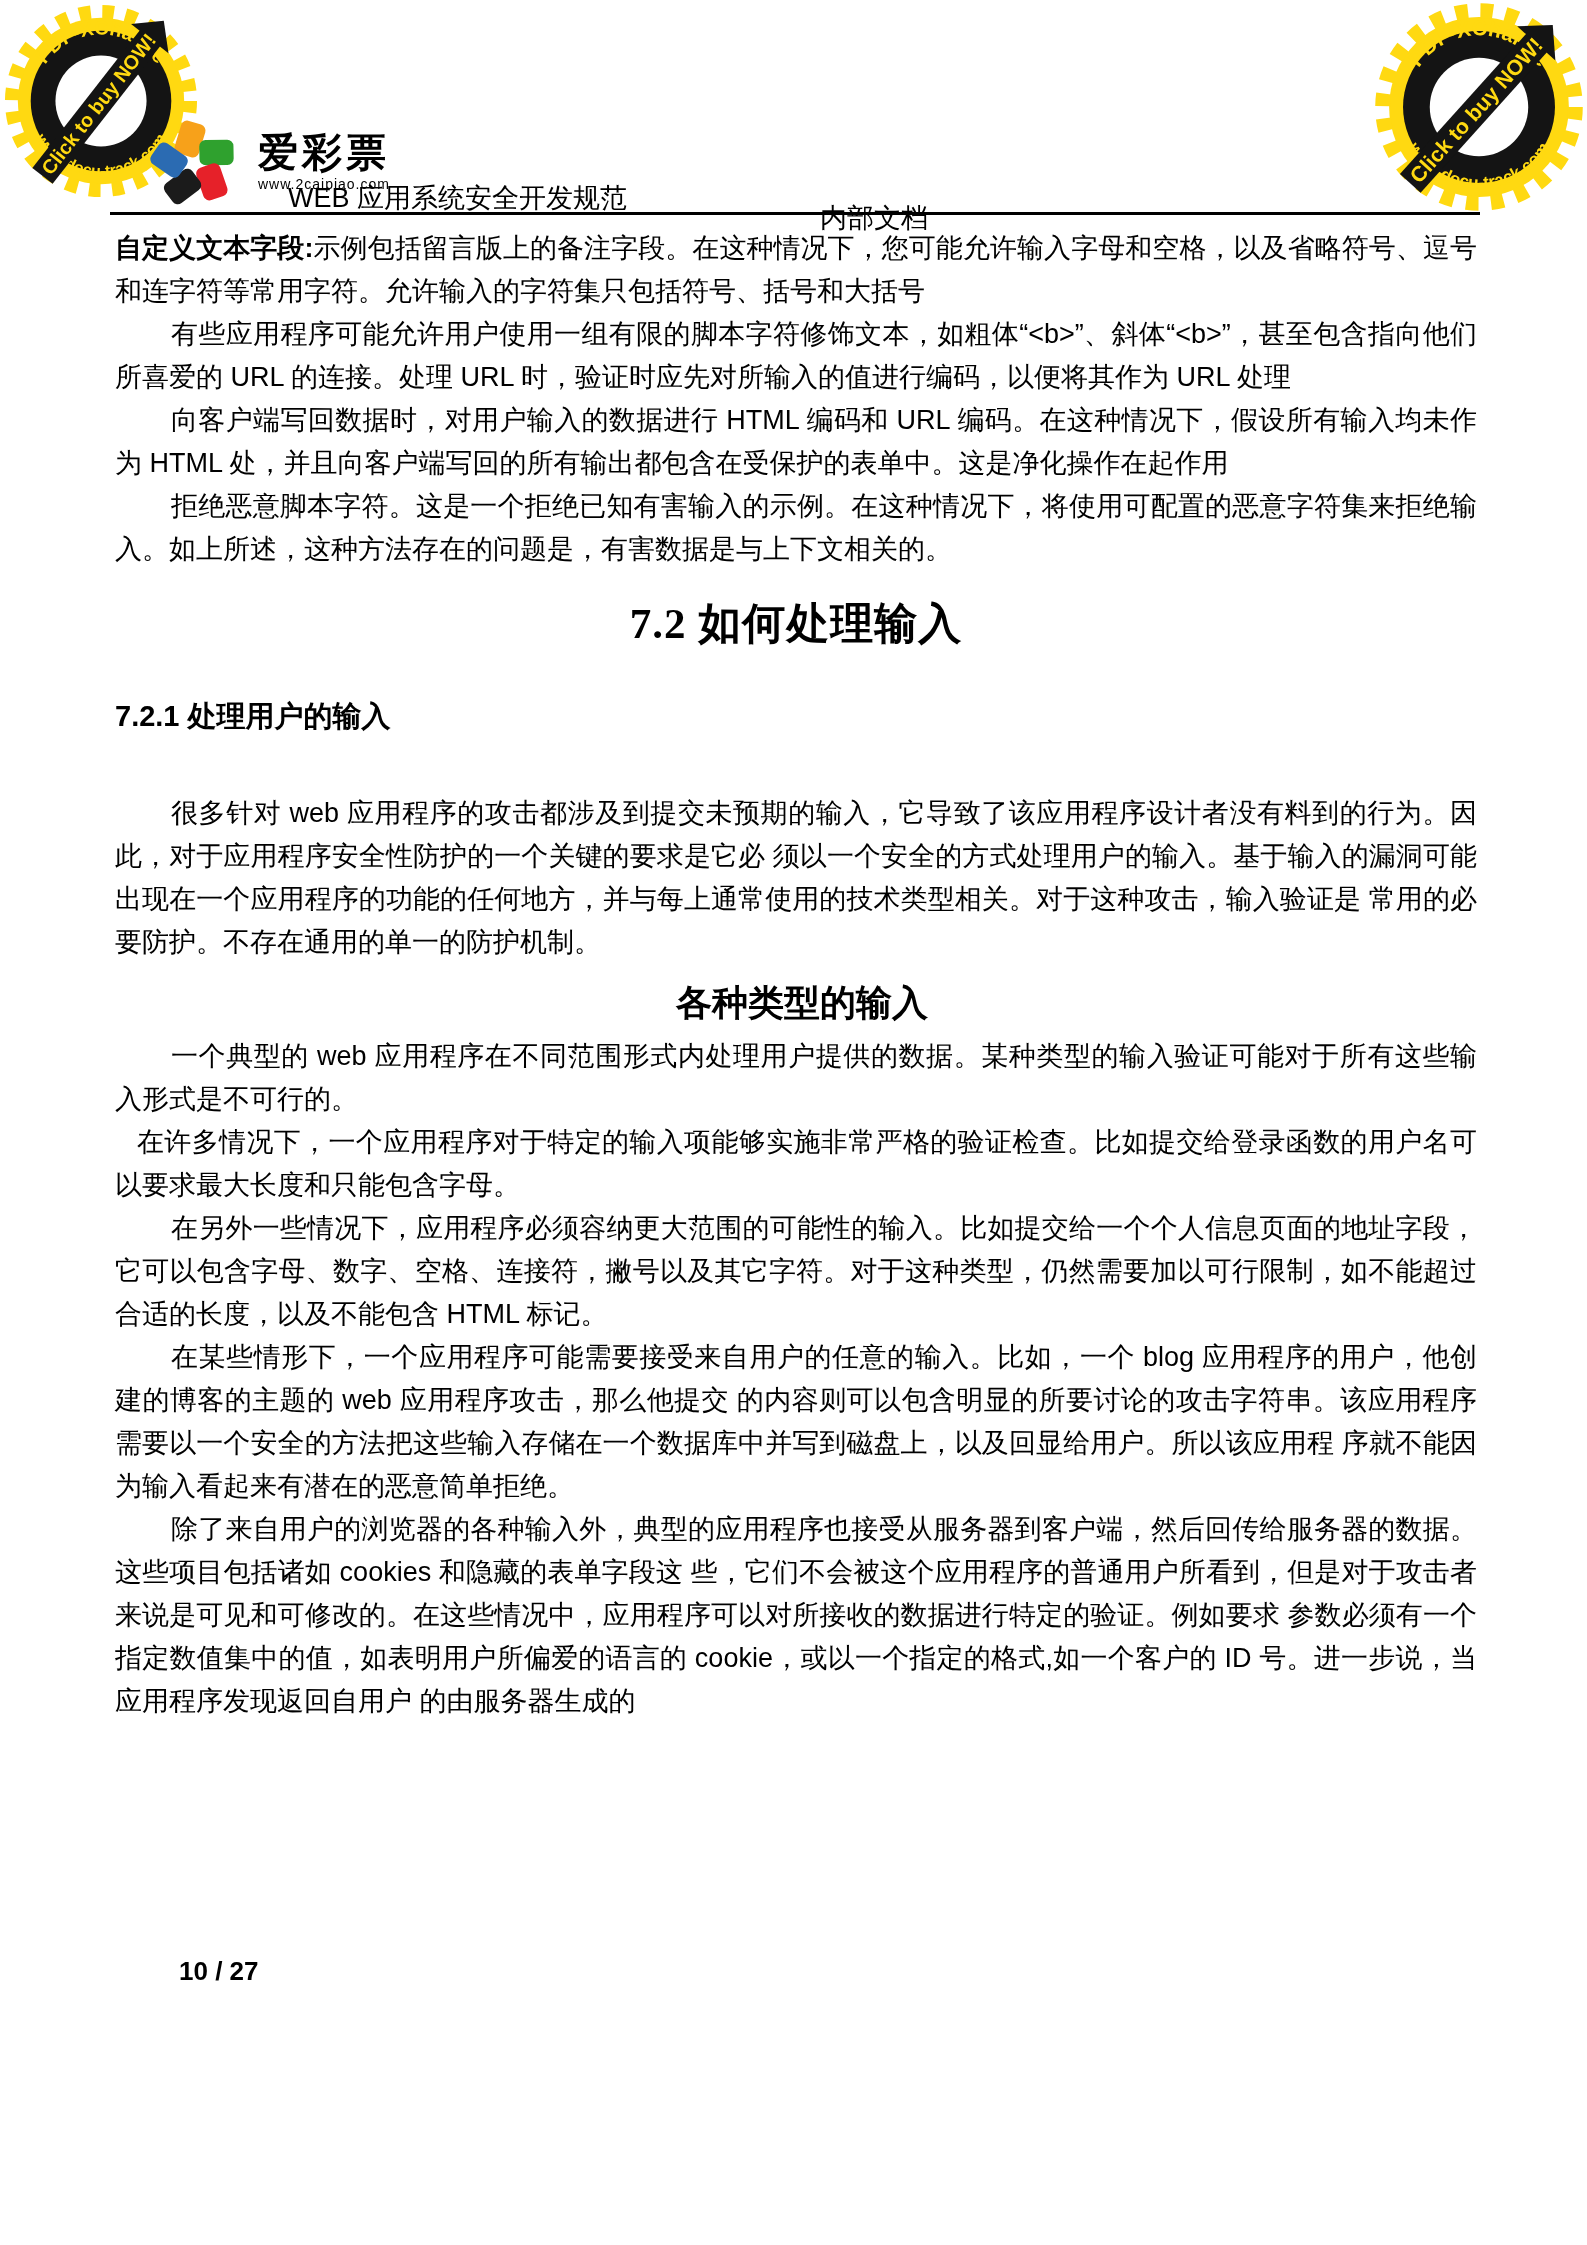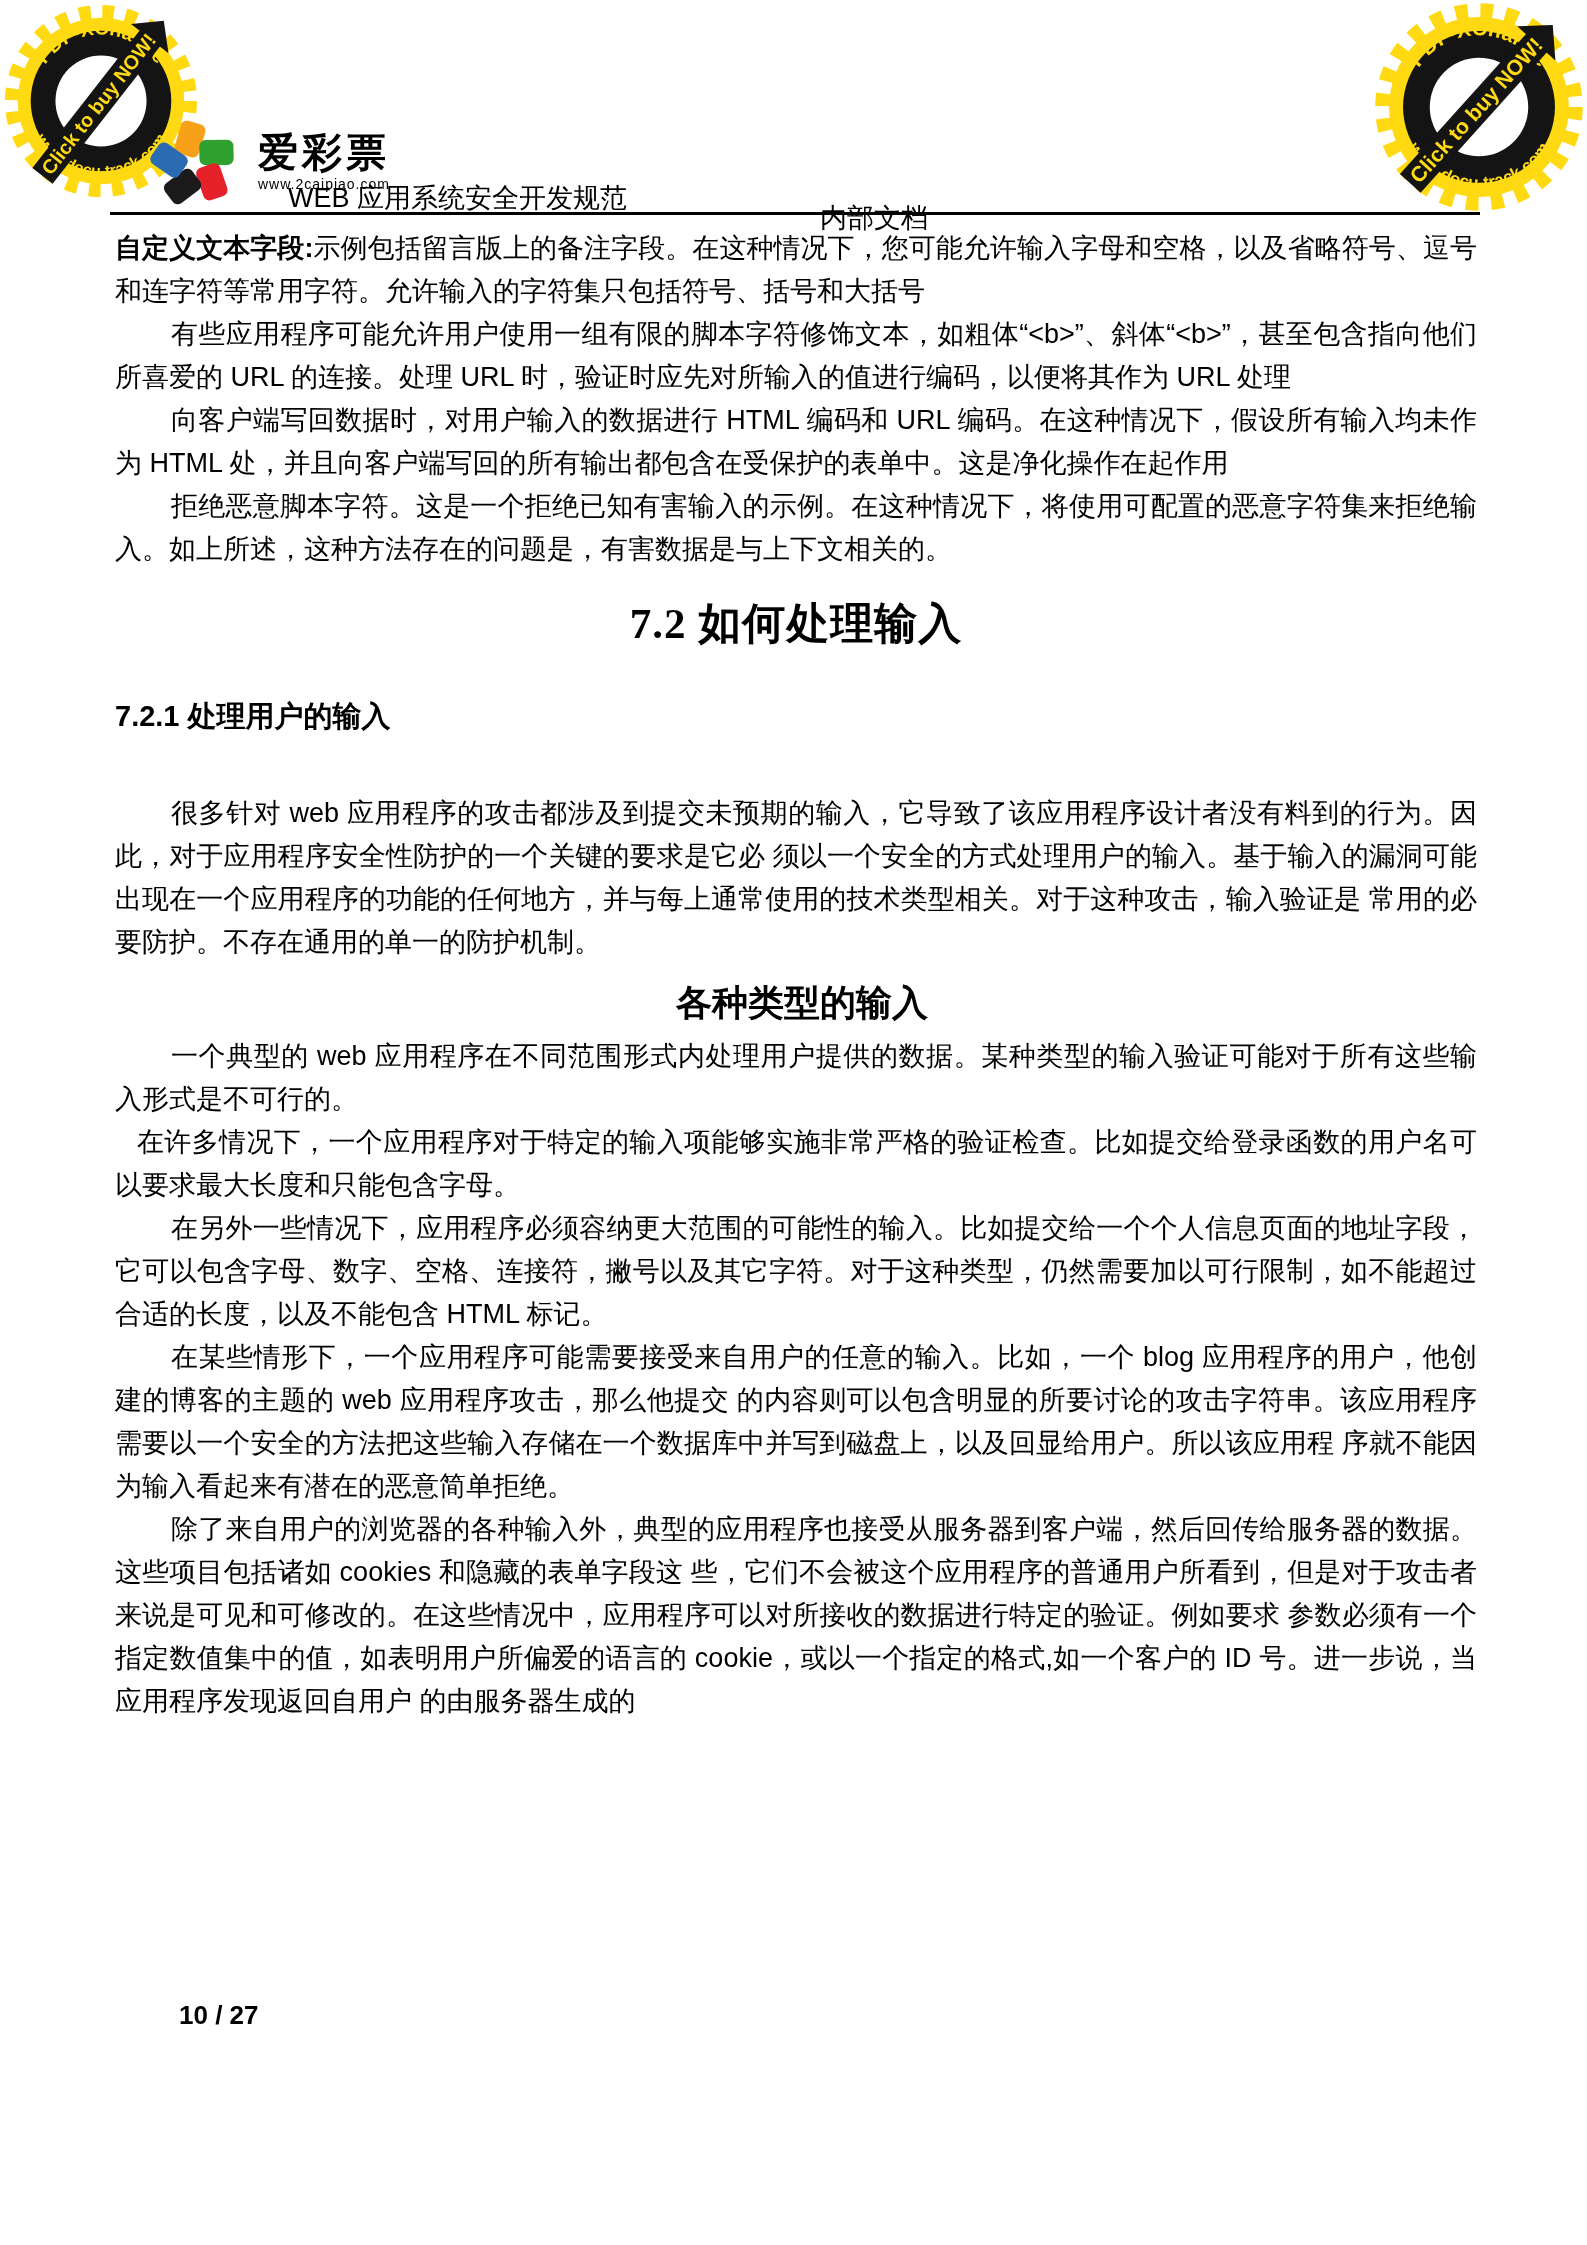--- a/index.html
+++ b/index.html
@@ -37,21 +37,21 @@
   .ind-sm{text-indent:22px;}
   .lead b{font-weight:bold;}
   h1.sec{
     font-family:"Liberation Serif","DejaVu Serif",serif;
     font-size:43px;font-weight:bold;letter-spacing:1px;
     margin:28px 0 0 0;line-height:1.15;text-align:center;
   }
   h2.subsec{font-size:29px;font-weight:bold;margin:52px 0 58px 0;line-height:1.15;text-align:left;}
   h3.minihead{font-size:36px;font-weight:bold;margin:16px 0 8px 12px;line-height:1.3;text-align:center;}
   
-  .footer-page{position:absolute;left:179px;top:2000px;font-size:26px;font-weight:bold;}
+  .footer-page{position:absolute;left:179px;top:1956px;font-size:26px;font-weight:bold;}
 </style>
 </head>
 <body>
 
 <div class="page">
 
   <div class="stamp stamp-left">
     <svg viewBox="0 0 200 200">
       <circle cx="100" cy="100" r="84" fill="#FFD911"></circle>
       <circle cx="100" cy="100" r="90" fill="none" stroke-width="14" stroke-dasharray="11.8 11.8" stroke="#FFD911"></circle>

